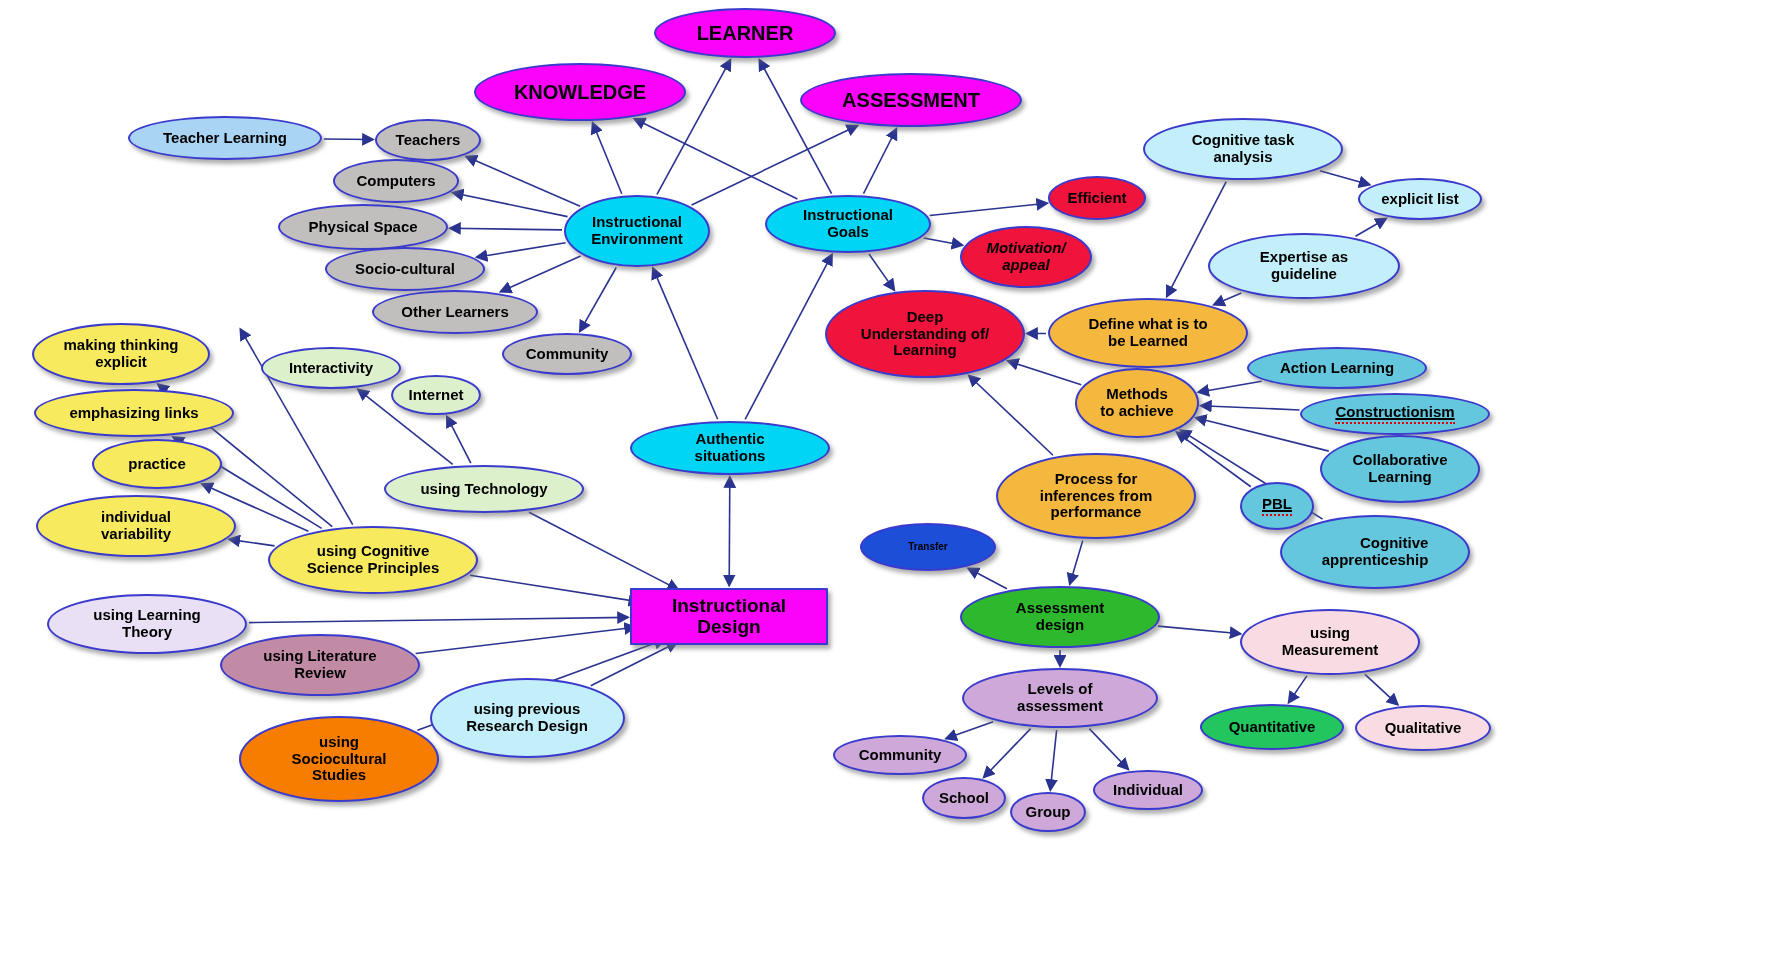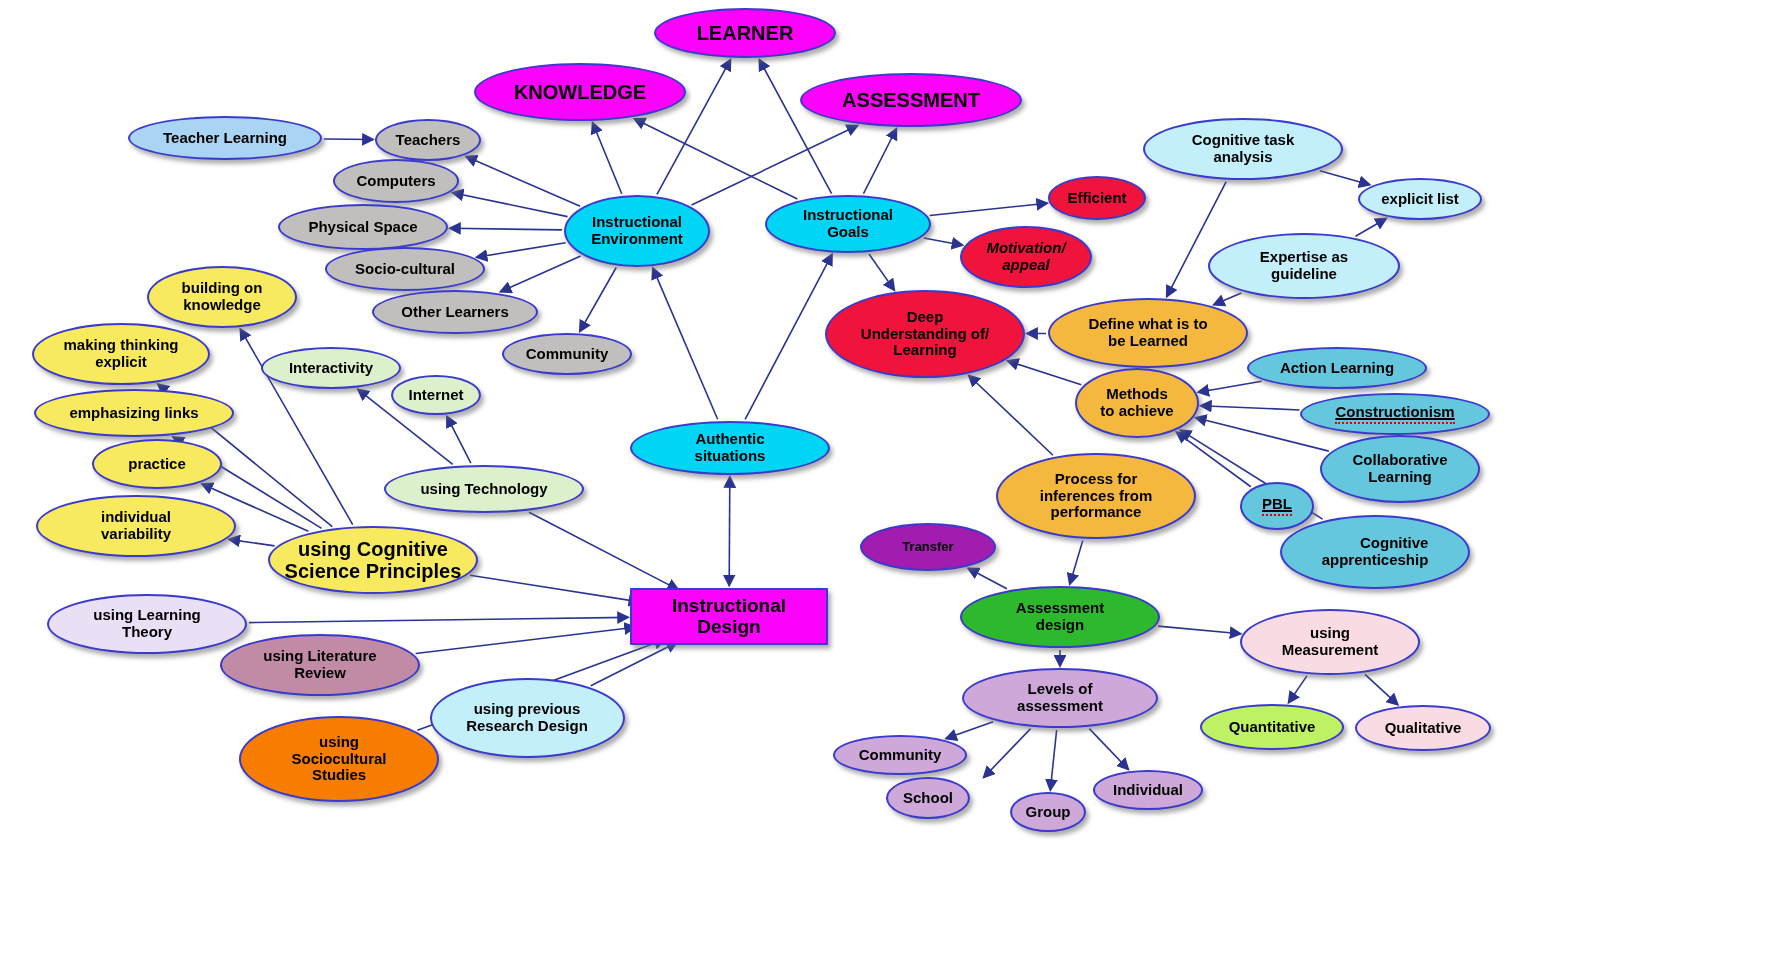--- a/index.html
+++ b/index.html
@@ -168,56 +168,52 @@
     </div>
     <div class="node ellipse" style="left: 1280px; top: 515px; width: 190px; height: 74px; background: rgb(100, 199, 221); font-size: 15px; text-align: right;">
       <span class="label">Cognitive
 apprenticeship</span>
     </div>
     <div class="node ellipse" style="left: 996px; top: 453px; width: 200px; height: 86px; background: rgb(245, 184, 62); font-size: 15px;">
       <span class="label">Process for
 inferences from
 performance</span>
     </div>
-    <div class="node ellipse" style="left: 860px; top: 523px; width: 136px; height: 48px; background: #a21caf; font-size: 13px;">
+    <div class="node ellipse" style="left: 860px; top: 523px; width: 136px; height: 48px; background: #1d4ed8; font-size: 10px;">
       <span class="label">Transfer</span>
     </div>
     <div class="node ellipse" style="left: 960px; top: 586px; width: 200px; height: 62px; background: rgb(46, 184, 46); font-size: 15px;">
       <span class="label">Assessment
 design</span>
     </div>
     <div class="node ellipse" style="left: 1240px; top: 609px; width: 180px; height: 66px; background: rgb(249, 220, 227); font-size: 15px;">
       <span class="label">using
 Measurement</span>
     </div>
-    <div class="node ellipse" style="left: 1200px; top: 704px; width: 144px; height: 46px; background: #bef264; font-size: 15px;">
+    <div class="node ellipse" style="left: 1200px; top: 704px; width: 144px; height: 46px; background: #22c55e; font-size: 15px;">
       <span class="label">Quantitative</span>
     </div>
     <div class="node ellipse" style="left: 1355px; top: 705px; width: 136px; height: 46px; background: rgb(249, 220, 227); font-size: 15px;">
       <span class="label">Qualitative</span>
     </div>
     <div class="node ellipse" style="left: 962px; top: 668px; width: 196px; height: 60px; background: rgb(205, 168, 216); font-size: 15px;">
       <span class="label">Levels of
 assessment</span>
     </div>
     <div class="node ellipse" style="left: 833px; top: 735px; width: 134px; height: 40px; background: rgb(205, 168, 216); font-size: 15px;">
       <span class="label">Community</span>
     </div>
-    <div class="node ellipse" style="left: 886px; top: 777px; width: 84px; height: 42px; background: rgb(205, 168, 216); font-size: 15px;">
+    <div class="node ellipse" style="left: 922px; top: 777px; width: 84px; height: 42px; background: rgb(205, 168, 216); font-size: 15px;">
       <span class="label">School</span>
     </div>
     <div class="node ellipse" style="left: 1010px; top: 792px; width: 76px; height: 40px; background: rgb(205, 168, 216); font-size: 15px;">
       <span class="label">Group</span>
     </div>
     <div class="node ellipse" style="left: 1093px; top: 770px; width: 110px; height: 40px; background: rgb(205, 168, 216); font-size: 15px;">
       <span class="label">Individual</span>
-    </div>
-    <div class="node ellipse" style="left: 147px; top: 266px; width: 150px; height: 62px; background: rgb(247, 234, 95); font-size: 15px;">
-      <span class="label">building on
-knowledge</span>
     </div>
     <div class="node ellipse" style="left: 32px; top: 323px; width: 178px; height: 62px; background: rgb(247, 234, 95); font-size: 15px;">
       <span class="label">making thinking
 explicit</span>
     </div>
     <div class="node ellipse" style="left: 34px; top: 389px; width: 200px; height: 48px; background: rgb(247, 234, 95); font-size: 15px;">
       <span class="label">emphasizing links</span>
     </div>
     <div class="node ellipse" style="left: 92px; top: 439px; width: 130px; height: 50px; background: rgb(247, 234, 95); font-size: 15px;">
       <span class="label">practice</span>
@@ -228,21 +224,21 @@
     </div>
     <div class="node ellipse" style="left: 261px; top: 347px; width: 140px; height: 42px; background: rgb(221, 240, 204); font-size: 15px;">
       <span class="label">Interactivity</span>
     </div>
     <div class="node ellipse" style="left: 391px; top: 375px; width: 90px; height: 40px; background: rgb(221, 240, 204); font-size: 15px;">
       <span class="label">Internet</span>
     </div>
     <div class="node ellipse" style="left: 384px; top: 465px; width: 200px; height: 48px; background: rgb(221, 240, 204); font-size: 15px;">
       <span class="label">using Technology</span>
     </div>
-    <div class="node ellipse" style="left: 268px; top: 526px; width: 210px; height: 68px; background: rgb(247, 234, 95); font-size: 20px;">
+    <div class="node ellipse" style="left: 268px; top: 526px; width: 210px; height: 68px; background: rgb(247, 234, 95); font-size: 15px;">
       <span class="label">using Cognitive
 Science Principles</span>
     </div>
     <div class="node ellipse" style="left: 220px; top: 634px; width: 200px; height: 62px; background: rgb(193, 139, 166); font-size: 15px;">
       <span class="label">using Literature
 Review</span>
     </div>
     <div class="node ellipse" style="left: 47px; top: 594px; width: 200px; height: 60px; background: rgb(233, 224, 246); font-size: 15px;">
       <span class="label">using Learning
 Theory</span>

